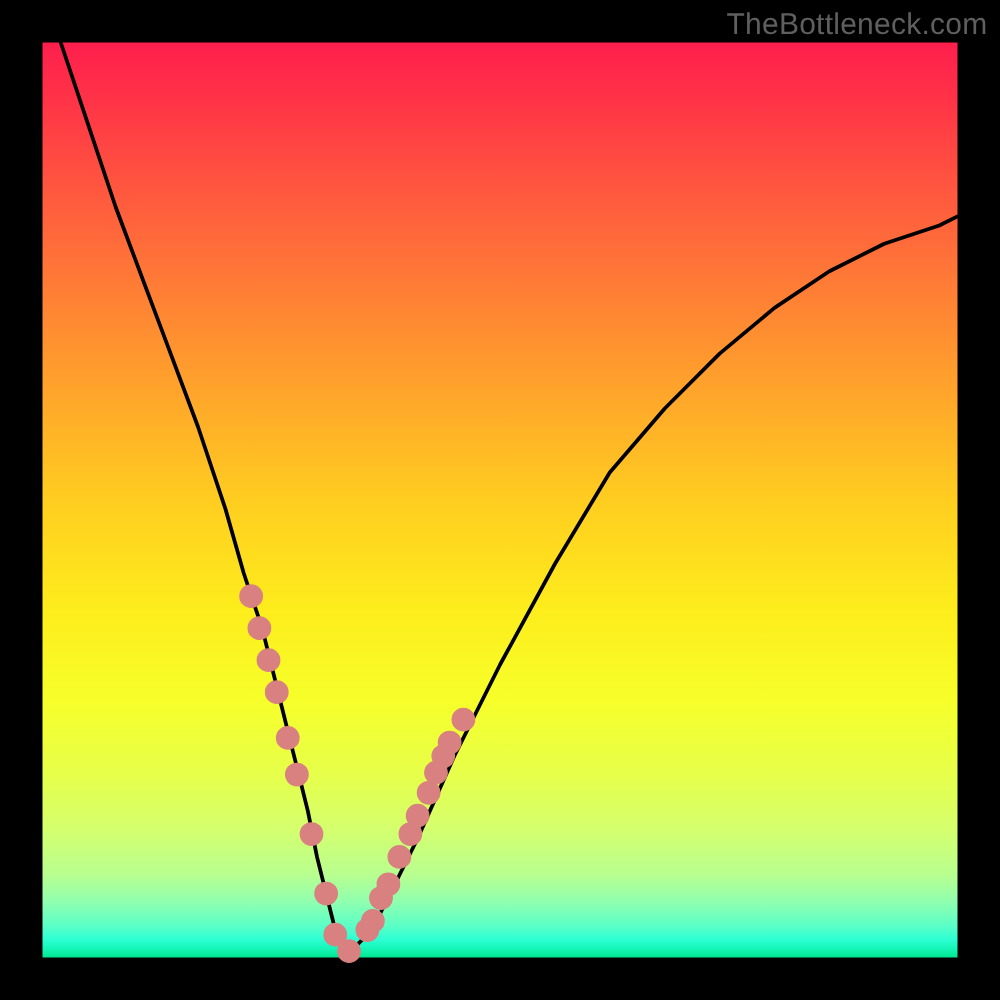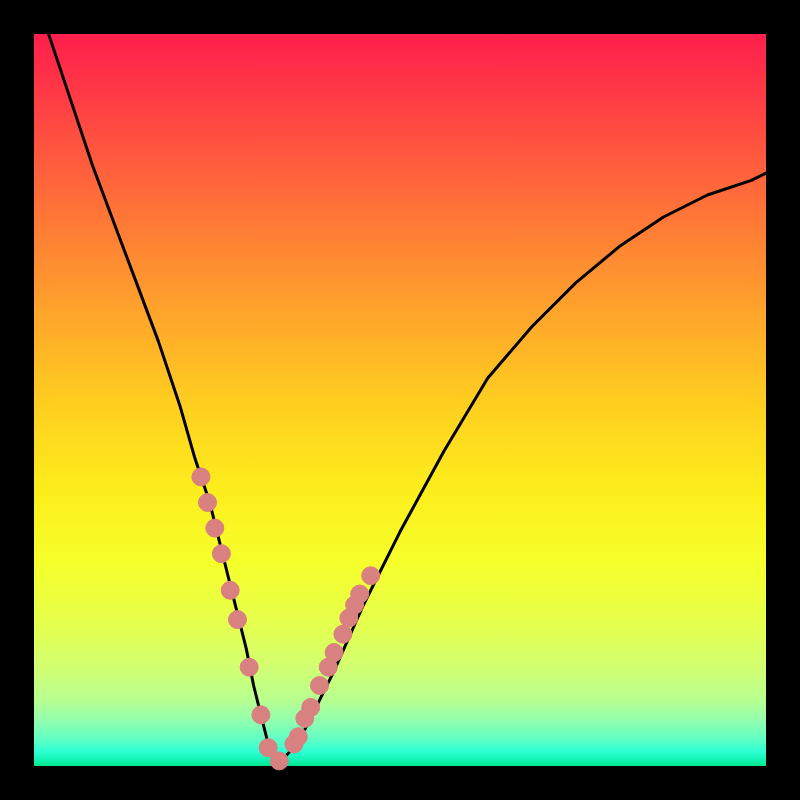--- a/index.html
+++ b/index.html
@@ -55,20 +55,21 @@
     inset: 0;
     width: 100%;
     height: 100%;
     overflow: visible;
   }
 </style>
 </head>
 <body>
 
 <div class="container">
+  <div class="watermark">TheBottleneck.com</div>
   <div class="plot-frame">
     <div class="gradient-bg"></div>
     <svg class="curve" viewBox="0 0 732 732" preserveAspectRatio="none">
       <g id="curve-path">
           <path d="M14.6 0.0 L36.6 65.9 L58.6 131.8 L80.5 190.3 L102.5 248.9 L124.4 307.4 L146.4 373.3 L161.0 424.6 L175.7 468.5 L190.3 527.0 L197.6 556.3 L205.0 585.6 L212.3 614.9 L219.6 651.5 L226.9 680.8 L234.2 710.0 L241.6 724.7 L248.9 724.7 L263.5 710.0 L278.2 680.8 L300.1 636.8 L329.4 571.0 L366.0 497.8 L409.9 417.2 L453.8 344.0 L497.8 292.8 L541.7 248.9 L585.6 212.3 L629.5 183.0 L673.4 161.0 L717.4 146.4 L732.0 139.1" fill="none" stroke="#000000" stroke-width="3" stroke-linejoin="round" stroke-linecap="round"></path>
         </g>
       <g id="markers-left">
           <circle cx="166.9" cy="442.9" r="9" fill="#d98080" stroke="#d98080"></circle>
           <circle cx="173.5" cy="468.5" r="9" fill="#d98080" stroke="#d98080"></circle>
           <circle cx="180.8" cy="494.1" r="9" fill="#d98080" stroke="#d98080"></circle>

